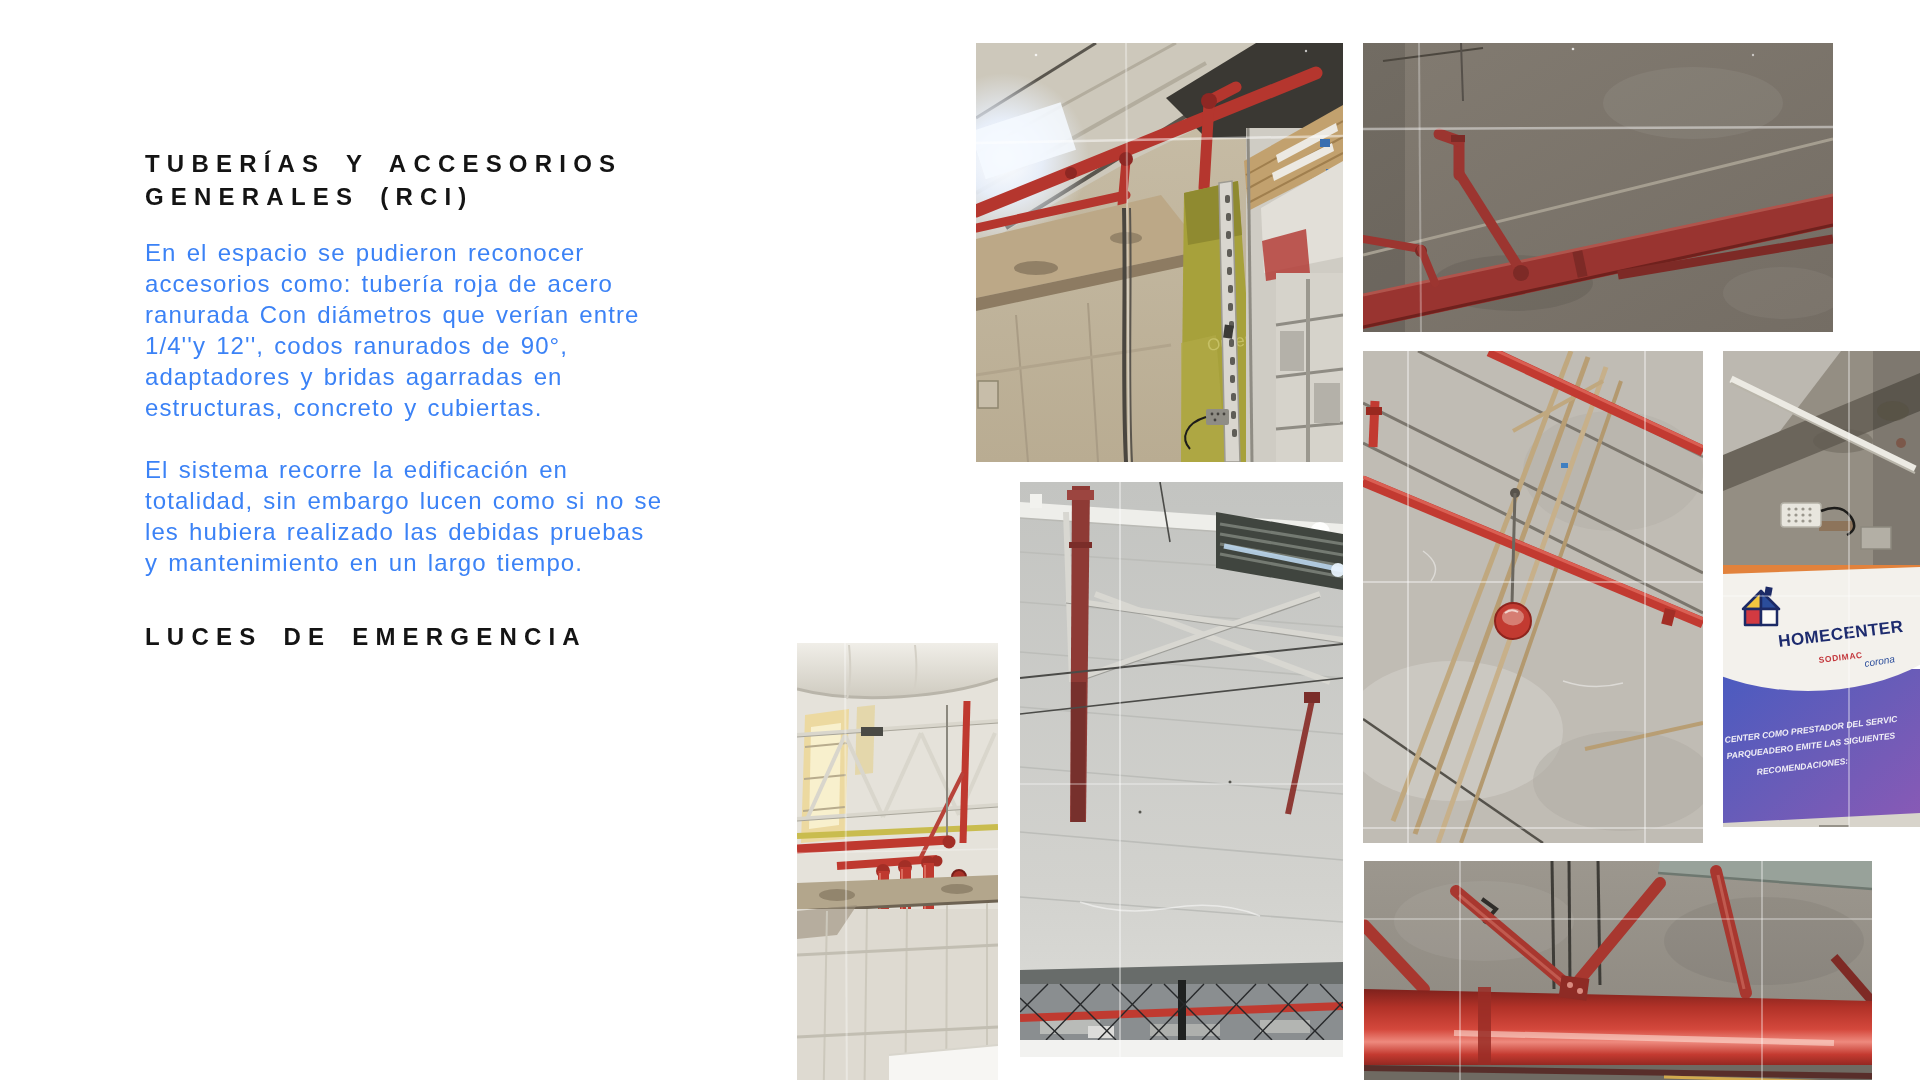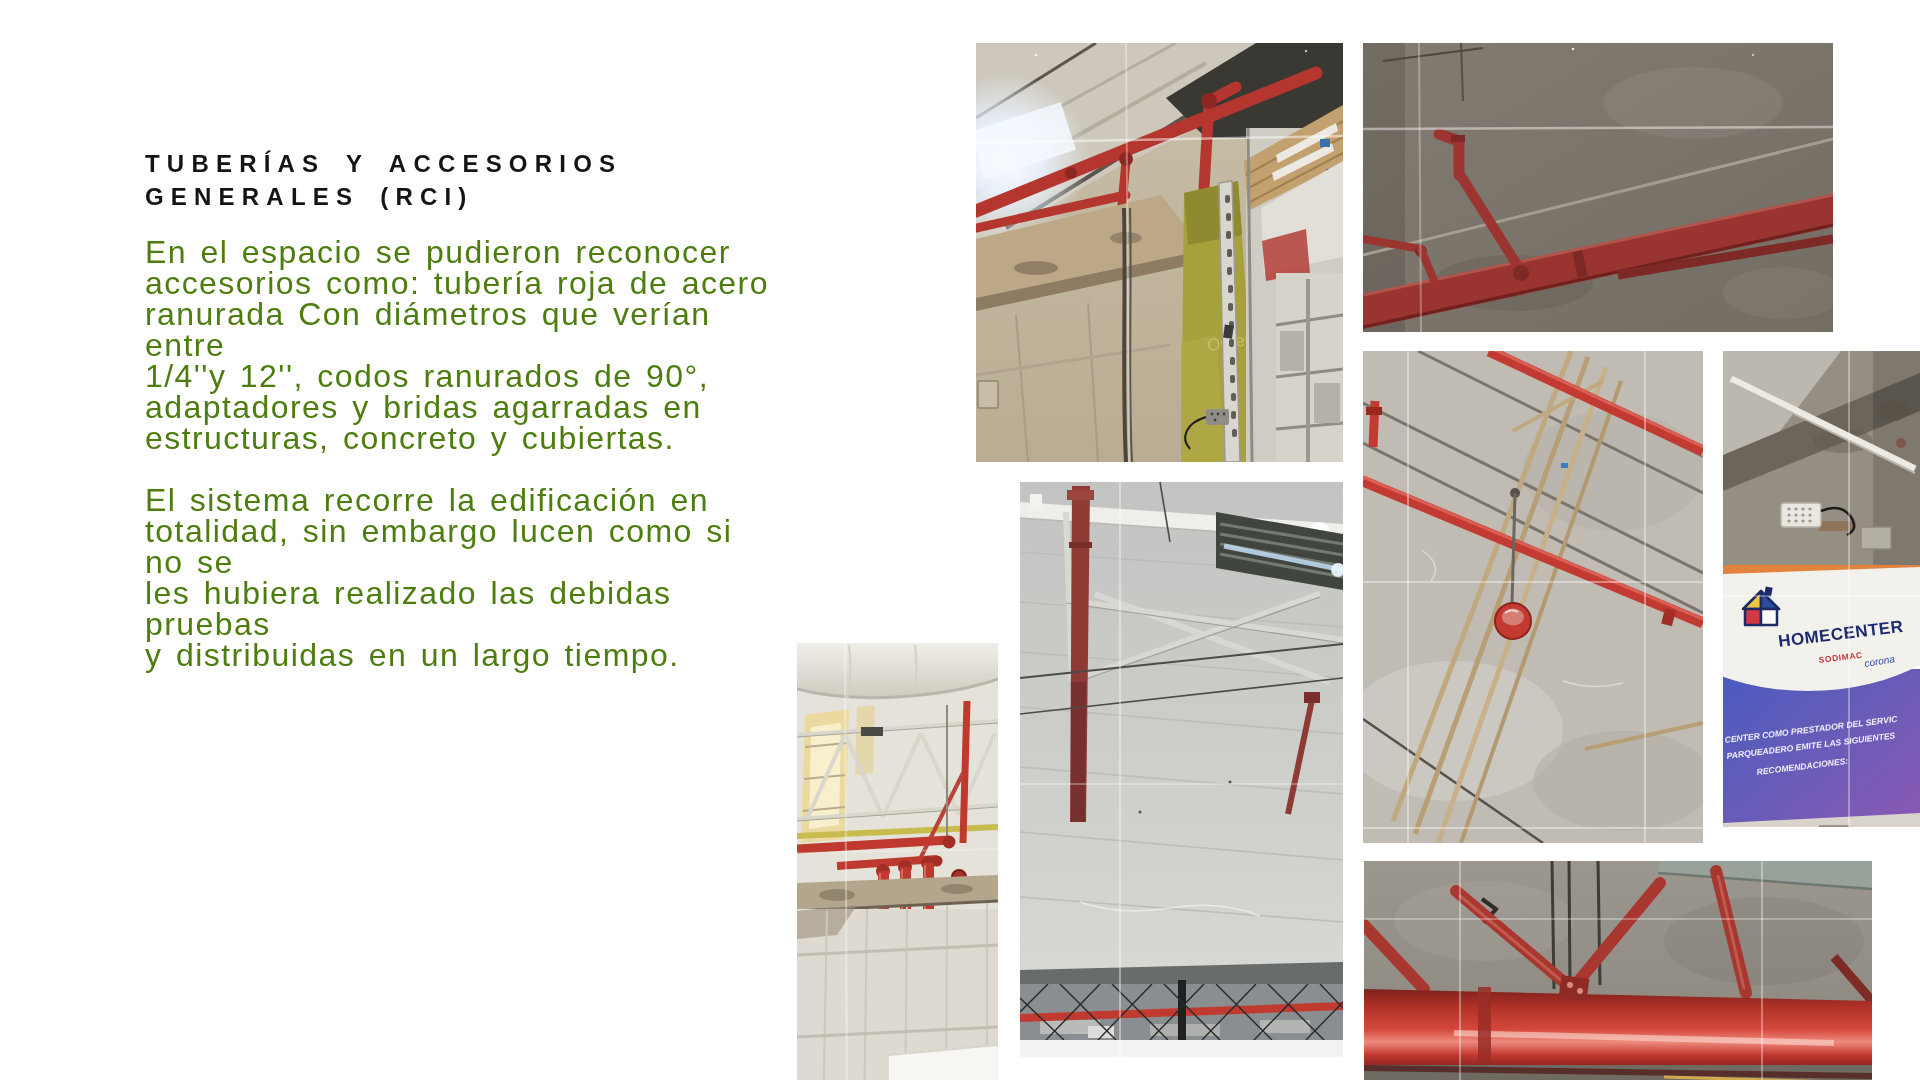--- a/index.html
+++ b/index.html
@@ -8,22 +8,22 @@
     overflow:hidden;font-family:"Liberation Sans","DejaVu Sans",sans-serif;color:#141414;margin-top:43px;
   }
   
   .text-col{position:absolute;left:145px;top:104px;width:630px;}
   .text-col h2{
     margin:0 0 24px 0;font-size:24px;line-height:33px;font-weight:bold;
     letter-spacing:0.30em;word-spacing:0.30em;white-space:pre-line;color:#141414;
   }
   .text-col h2.second{margin-top:42px;}
   .text-col p{
-    margin:0 0 31px 0;font-size:32px;line-height:31px;font-weight:400;
-    letter-spacing:0.045em;word-spacing:0.10em;white-space:pre-line;color:#4d7c0f;
+    margin:0 0 31px 0;font-size:24px;line-height:31px;font-weight:400;
+    letter-spacing:0.045em;word-spacing:0.10em;white-space:pre-line;color:#3b82f6;
   }
   
   figure.photo{position:absolute;margin:0;padding:0;overflow:hidden;}
   figure.photo svg{display:block;width:100%;height:100%;}
   #photo-a{left:976px;top:0;width:367px;height:419px;}
   #photo-b{left:1363px;top:0;width:470px;height:289px;}
   #photo-c{left:1363px;top:308px;width:340px;height:492px;}
   #photo-d{left:1723px;top:308px;width:197px;height:489px;}
   #photo-e{left:1020px;top:439px;width:323px;height:575px;}
   #photo-f{left:797px;top:600px;width:201px;height:480px;}
@@ -39,21 +39,22 @@
 GENERALES (RCI)</h2>
     <p>En el espacio se pudieron reconocer
 accesorios como: tubería roja de acero
 ranurada Con diámetros que verían entre
 1/4''y 12'', codos ranurados de 90°,
 adaptadores y bridas agarradas en
 estructuras, concreto y cubiertas.</p>
     <p>El sistema recorre la edificación en
 totalidad, sin embargo lucen como si no se
 les hubiera realizado las debidas pruebas
-y distribuidas en un largo tiempo.</p>
+y mantenimiento en un largo tiempo.</p>
+    <h2 class="second">LUCES DE EMERGENCIA</h2>
   </section>
 
   <figure class="photo" id="photo-a">
     <svg viewBox="0 0 367 419" preserveAspectRatio="none">
       <defs>
         <linearGradient id="aWall" x1="0" y1="0" x2="0" y2="1">
           <stop offset="0" stop-color="#c9bfa9"></stop>
             <stop offset="1" stop-color="#b9ac92"></stop>
         </linearGradient>
         <radialGradient id="aFlare" cx="0.5" cy="0.5" r="0.5">

